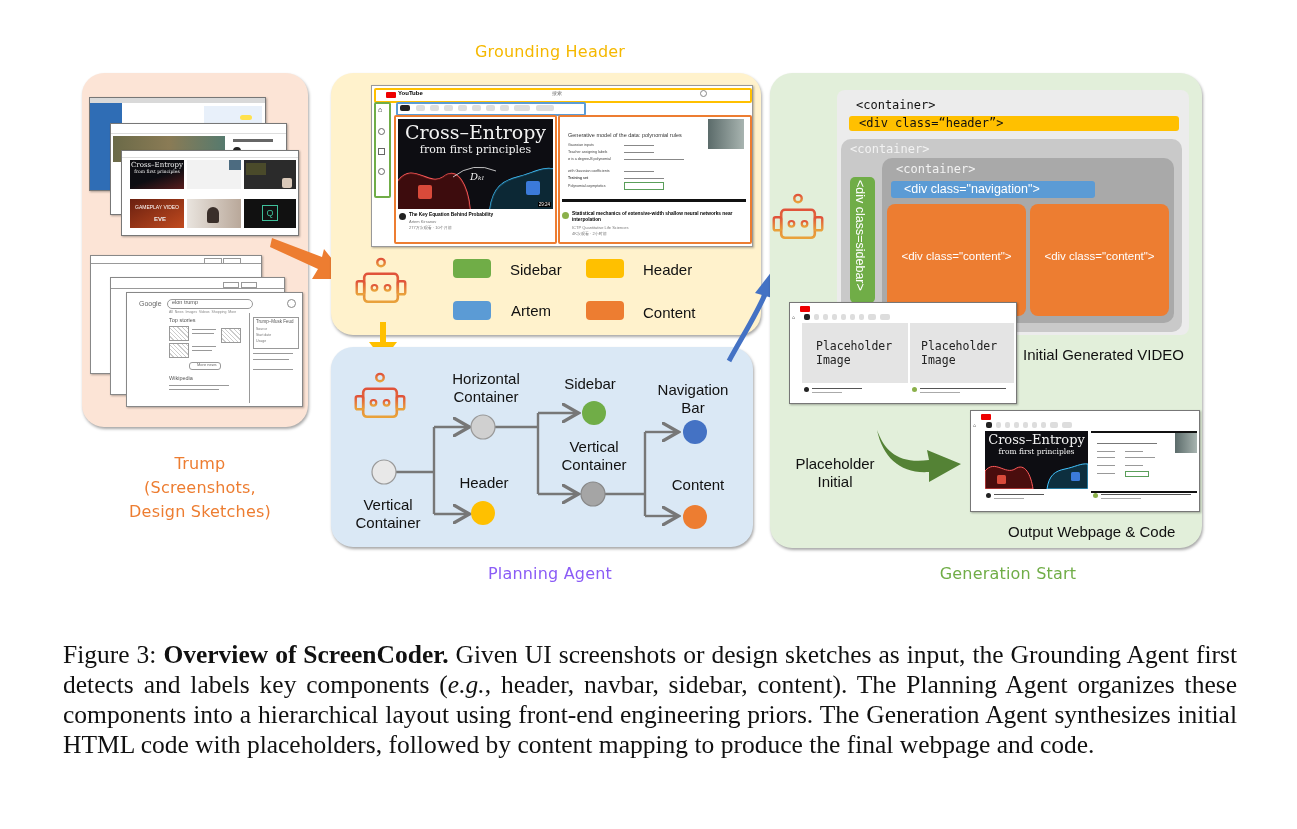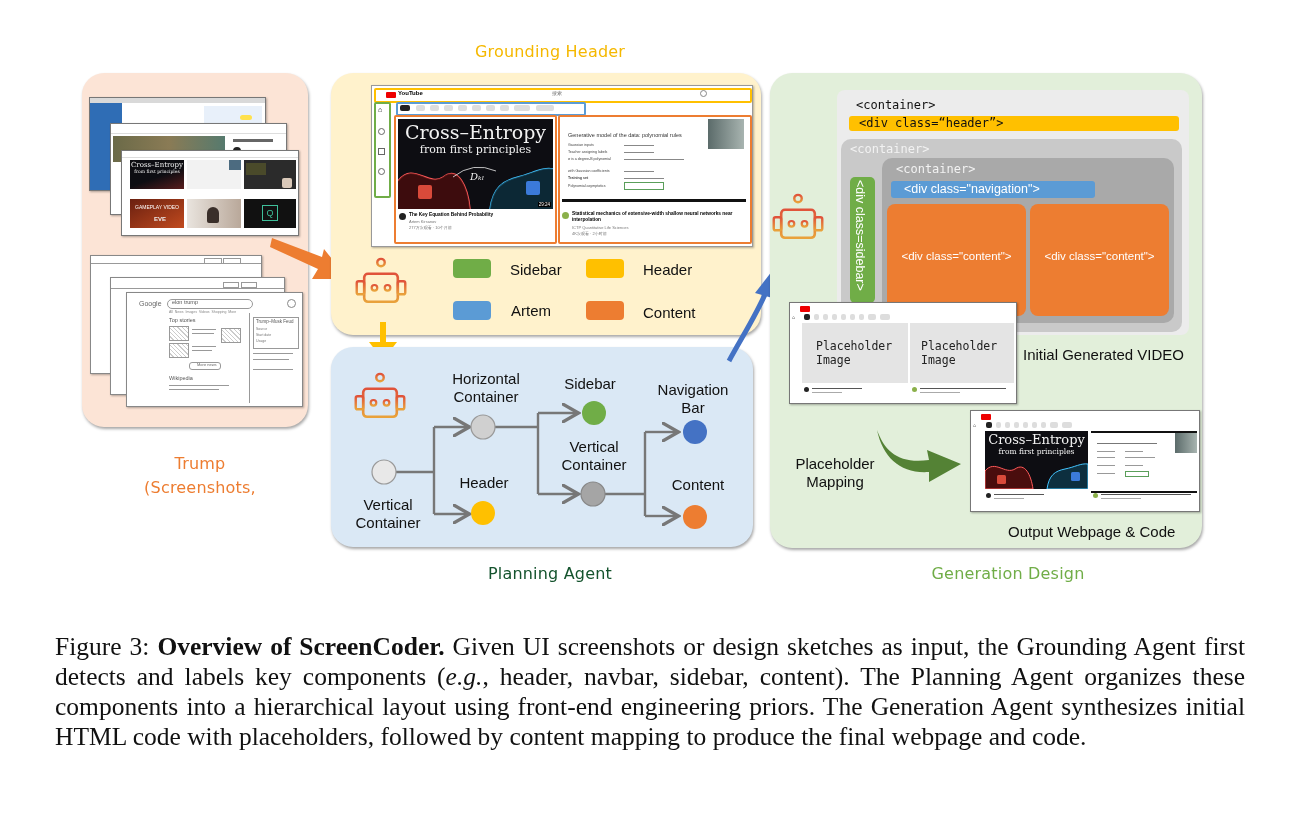--- a/index.html
+++ b/index.html
@@ -6,21 +6,21 @@
   body{width:1297px;height:829px;position:relative;overflow:hidden;font-family:"Liberation Sans",sans-serif;}
   .abs{position:absolute;}
   .panel{position:absolute;border-radius:22px;box-shadow:1px 2px 3px rgba(0,0,0,0.35);}
   .agent-title{position:absolute;font-family:"DejaVu Sans",sans-serif;font-size:16px;text-align:center;letter-spacing:0.2px;}
   .shot{position:absolute;background:#fff;border:1px solid #777;box-shadow:1px 1px 2px rgba(0,0,0,0.3);overflow:hidden;}
   .lbl{position:absolute;color:#111;font-size:15px;text-align:center;line-height:18px;}
   .mono{font-family:"DejaVu Sans Mono","Liberation Mono",monospace;}
   .legend-swatch{position:absolute;width:38px;height:19px;border-radius:4px;}
   .legend-text{position:absolute;font-size:15px;color:#111;}
   .caption{position:absolute;left:55px;top:632px;width:1190px;font-family:"Liberation Serif",serif;font-size:25.5px;line-height:30px;color:#111;text-align:justify;}
-  .caption p{margin:0;}
+  .caption p{margin:8px;}
   .yt-logo{position:absolute;top:3px;width:10px;height:6px;background:#e00;border-radius:1px;}
   .chip{position:absolute;height:6px;border-radius:2px;background:#ddd;}
   .dark-thumb{position:absolute;background:#0d0d12;overflow:hidden;}
   .ce-title{position:absolute;left:0;right:0;text-align:center;color:#f2f2f2;font-family:"DejaVu Serif","Liberation Serif",serif;}
   .ph-text{position:absolute;font-family:"DejaVu Sans Mono","Liberation Mono",monospace;color:#222;}
   .sk-line{position:absolute;height:1px;background:#999;}
   .sk-box{position:absolute;border:1px solid #999;}
 </style>
 </head>
 <body>
@@ -121,20 +121,21 @@
     <span class="abs" style="left:2px;top:21px;font-size:3.5px;color:#777;">Usage</span>
   </div>
   <div class="sk-line" style="left:126px;top:60px;width:40px;"></div>
   <div class="sk-line" style="left:126px;top:66px;width:36px;"></div>
   <div class="sk-line" style="left:126px;top:76px;width:40px;"></div>
 </div>
 
 <div class="agent-title" style="left:100px;top:452px;width:200px;color:#ed7d31;line-height:24px;">
   <div>Trump</div>
   <div>(Screenshots,</div>
+  <div>Design Sketches)</div>
 </div>
 
 <svg class="abs" style="left:270px;top:235px;" width="80" height="50" viewBox="0 0 80 50">
   <polygon points="2,3 52,22 54,14 78,44 42,44 48,34 0,12" fill="#ed7d31"></polygon>
 </svg>
 
 <div class="agent-title" style="left:430px;top:42px;width:240px;color:#f5b800;">Grounding Header</div>
 <div class="panel" style="left:331px;top:73px;width:430px;height:262px;background:#fff2cc;"></div>
 
 <div class="shot" style="left:371px;top:85px;width:380px;height:160px;border-color:#999;">
@@ -261,21 +262,21 @@
 </svg>
 
 <div class="lbl" style="left:438px;top:370px;width:96px;">Horizontal Container</div>
 <div class="lbl" style="left:550px;top:375px;width:80px;">Sidebar</div>
 <div class="lbl" style="left:648px;top:381px;width:90px;">Navigation Bar</div>
 <div class="lbl" style="left:552px;top:438px;width:84px;">Vertical Container</div>
 <div class="lbl" style="left:444px;top:474px;width:80px;">Header</div>
 <div class="lbl" style="left:658px;top:476px;width:80px;">Content</div>
 <div class="lbl" style="left:346px;top:496px;width:84px;">Vertical Container</div>
 
-<div class="agent-title" style="left:430px;top:564px;width:240px;color:#14532d;">Planning Agent</div>
+<div class="agent-title" style="left:430px;top:564px;width:240px;color:#8b5cf6;">Planning Agent</div>
 
 <svg class="abs" style="left:725px;top:255px;" width="70" height="110" viewBox="0 0 70 110">
   <path d="M4,106 C18,80 34,56 44,30" fill="none" stroke="#4472c4" stroke-width="5"></path>
   <polygon points="30,38 58,2 58,46" fill="#4472c4"></polygon>
 </svg>
 
 <div class="panel" style="left:770px;top:73px;width:432px;height:475px;background:#e2efda;"></div>
 <svg class="abs" style="left:770px;top:193px;" width="56" height="56">
     <use href="#robot"></use>
   </svg>
@@ -326,21 +327,21 @@
   <div class="sk-line" style="left:22px;top:85px;width:50px;background:#555;"></div>
   <div class="sk-line" style="left:22px;top:89px;width:30px;background:#aaa;"></div>
   <div class="abs" style="left:122px;top:84px;width:5px;height:5px;border-radius:50%;background:#8bb04a;"></div>
   <div class="sk-line" style="left:130px;top:85px;width:86px;background:#555;"></div>
   <div class="sk-line" style="left:130px;top:89px;width:40px;background:#aaa;"></div>
 </div>
 <div class="abs" style="left:1023px;top:346px;font-size:15px;color:#111;">Initial Generated VIDEO</div>
 
 <div class="lbl" style="left:780px;top:455px;width:110px;">
   <div>Placeholder</div>
-  <div>Mapping</div>
+  <div>Initial</div>
 </div>
 <svg class="abs" style="left:875px;top:428px;" width="90" height="56" viewBox="0 0 90 56">
   <path d="M2,2 C10,24 24,36 54,32 L52,22 L86,36 L54,54 L54,44 C26,46 8,30 2,2 Z" fill="#548235"></path>
 </svg>
 
 <div class="shot" style="left:970px;top:410px;width:228px;height:100px;border-color:#777;">
   <div class="yt-logo" style="left:10px;top:3px;"></div>
   <div class="chip" style="left:15px;top:11px;width:6px;background:#222;"></div>
   <div class="chip" style="left:25px;top:11px;width:5px;"></div>
   <div class="chip" style="left:34px;top:11px;width:5px;"></div>
@@ -375,17 +376,17 @@
   </div>
   <div class="abs" style="left:15px;top:82px;width:5px;height:5px;border-radius:50%;background:#222;"></div>
   <div class="sk-line" style="left:23px;top:83px;width:50px;background:#555;"></div>
   <div class="sk-line" style="left:23px;top:87px;width:30px;background:#aaa;"></div>
   <div class="abs" style="left:122px;top:82px;width:5px;height:5px;border-radius:50%;background:#8bb04a;"></div>
   <div class="sk-line" style="left:130px;top:83px;width:90px;background:#555;"></div>
   <div class="sk-line" style="left:130px;top:87px;width:40px;background:#aaa;"></div>
 </div>
 <div class="abs" style="left:1008px;top:523px;font-size:15px;color:#111;">Output Webpage &amp; Code</div>
 
-<div class="agent-title" style="left:888px;top:564px;width:240px;color:#70ad47;">Generation Design</div>
+<div class="agent-title" style="left:888px;top:564px;width:240px;color:#70ad47;">Generation Start</div>
 
 <div class="caption">
   <p><span>Figure 3: </span><b>Overview of ScreenCoder.</b><span> Given UI screenshots or design sketches as input, the Grounding Agent first detects and labels key components (</span><i>e.g.</i><span>, header, navbar, sidebar, content). The Planning Agent organizes these components into a hierarchical layout using front-end engineering priors. The Generation Agent synthesizes initial HTML code with placeholders, followed by content mapping to produce the final webpage and code.</span></p>
 </div>
 
 </body></html>

